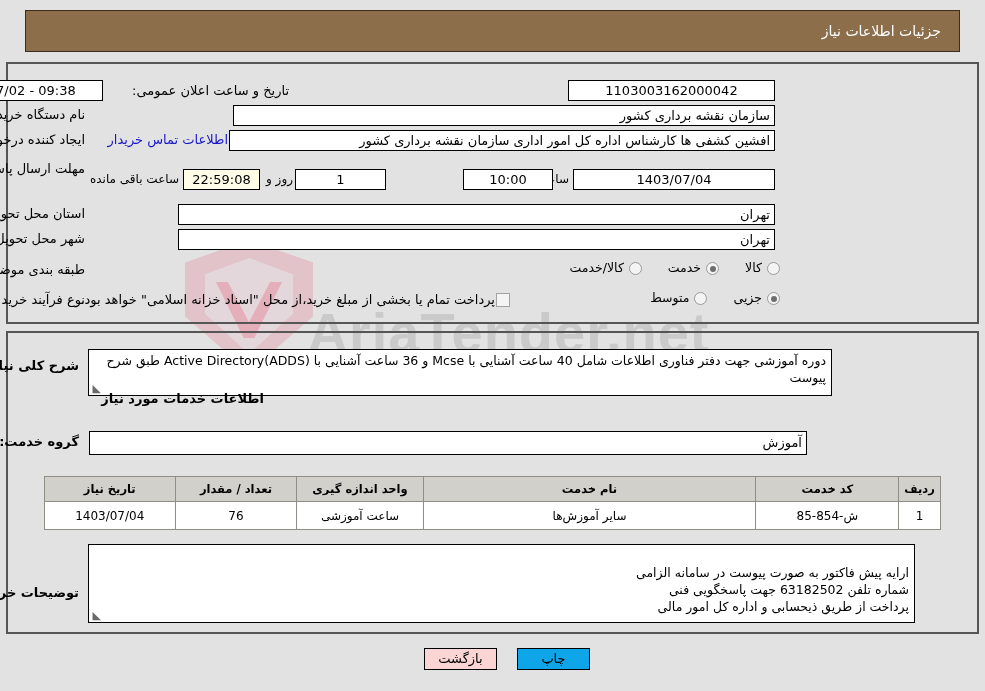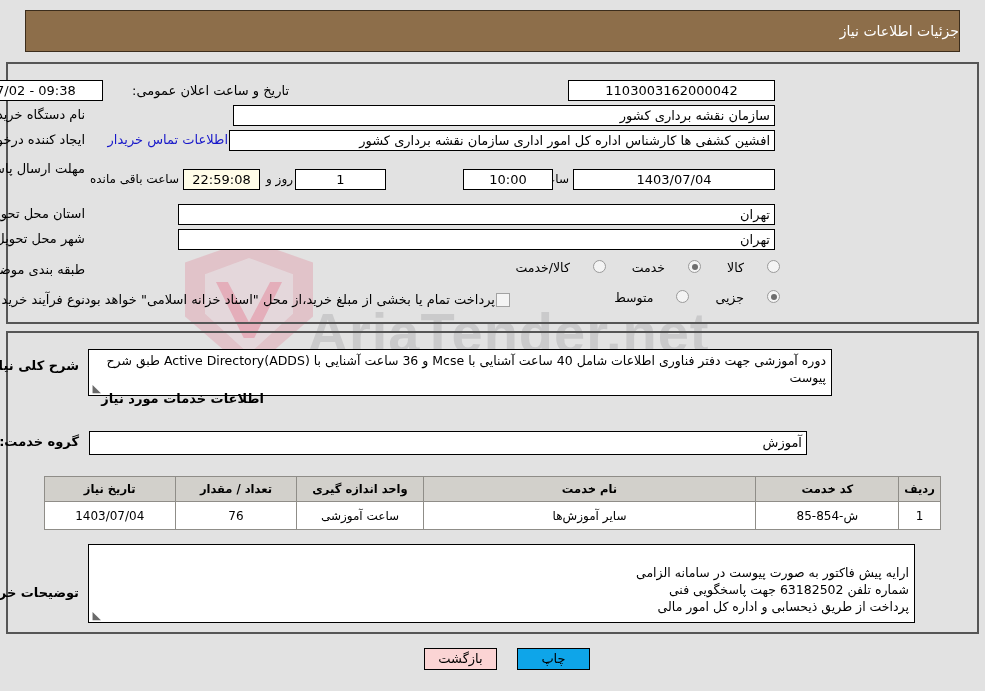--- a/index.html
+++ b/index.html
@@ -79,20 +79,21 @@
     border: 1px solid #3c2d1c;
     box-sizing: border-box;
     display: flex;
     align-items: center;
     justify-content: flex-start;
     z-index: 10;
   }
   .header-title {
     color: #ffffff;
     font-size: 14px;
+    padding-right: 18px;
     white-space: nowrap;
   }
 
   
   .panel {
     position: absolute;
     border: 2px solid #555555;
     background: transparent;
     box-sizing: border-box;
     z-index: 8;
@@ -151,22 +152,22 @@
   .radio-group {
     position: absolute;
     display: flex;
     align-items: center;
     flex-direction: row;
     gap: 0px;
     z-index: 12;
   }
   .radio-item {
     display: flex;
-    align-items: flex-start;
-    gap: 23px;
+    align-items: flex-end;
+    gap: 5px;
     margin-left: 26px;
     direction: rtl;
   }
   .radio {
     width: 13px;
     height: 13px;
     border-radius: 50%;
     border: 1px solid #9a9a9a;
     background: #f4f4f4;
     box-sizing: border-box;

